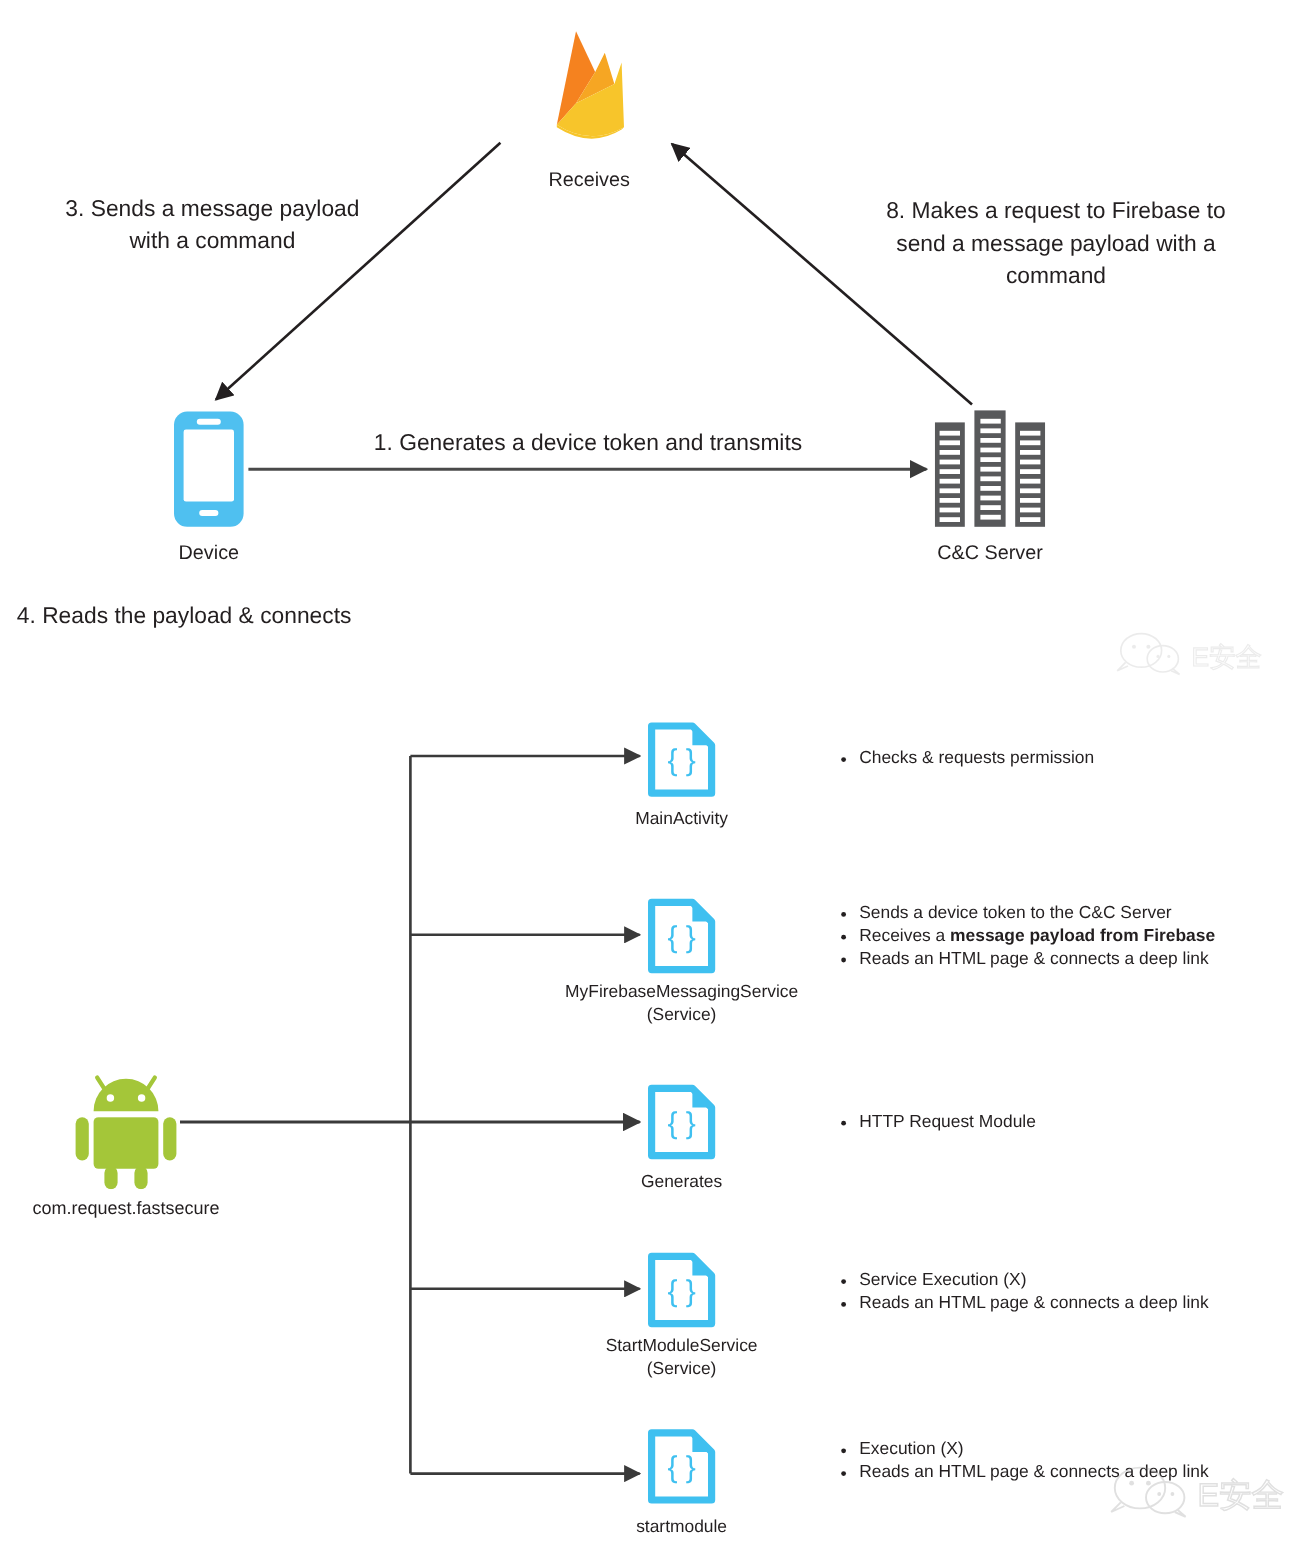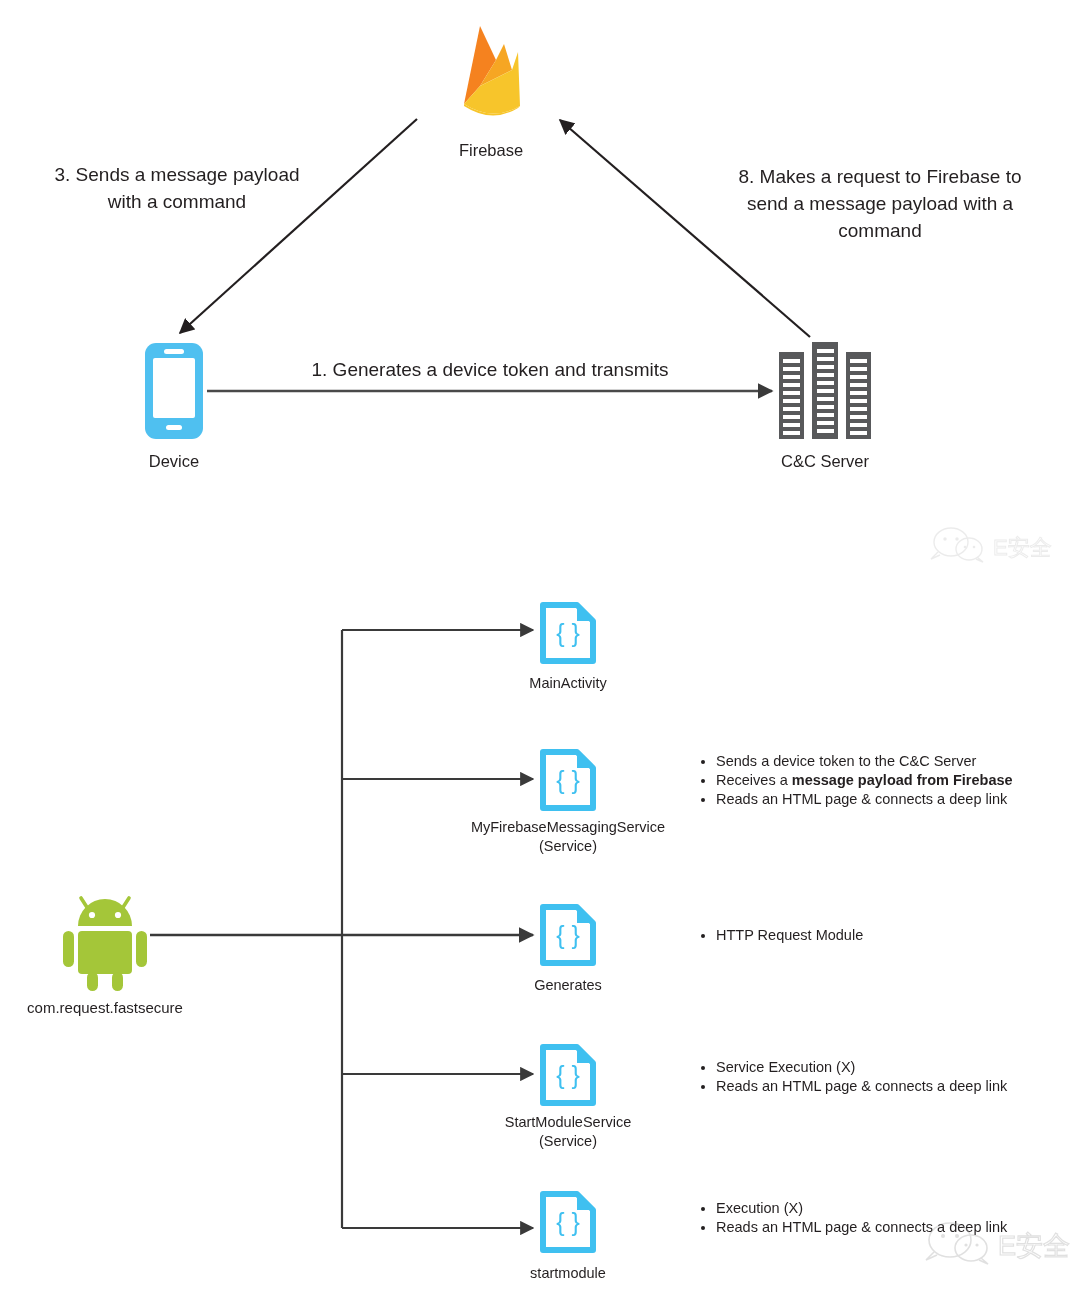--- a/index.html
+++ b/index.html
@@ -92,21 +92,21 @@
 
       <path d="M12 90 L28 12 L44 46 L28 72 Z" fill="#F5821F"></path>
 
       <path d="M28 72 L44 46 L52 30 L60 56 Z" fill="#F6A623"></path>
 
       <path d="M12 90 L28 72 L60 56 L66 38 L68 92 Q40 108 12 90 Z" fill="#F7C52B"></path>
 
       <path d="M12 90 Q40 108 68 92 L66 94 Q40 110 12 92 Z" fill="#F7C52B"></path>
     </svg>
   </div>
-  <div class="abs label" style="left:391px; top:139px; width:200px;">Firebase</div>
+  <div class="abs label" style="left:391px; top:139px; width:200px;">Receives</div>
 
   <div class="abs" style="left:143px; top:341px; width:62px; height:100px;">
     <svg viewBox="0 0 62 100" width="62" height="100">
       <rect x="2" y="2" width="58" height="96" rx="11" ry="11" fill="#4FC0F0"></rect>
       <rect x="10" y="17" width="42" height="60" rx="2" ry="2" fill="#ffffff"></rect>
       <rect x="21" y="8" width="20" height="5" rx="2.5" ry="2.5" fill="#ffffff"></rect>
       <rect x="23" y="84" width="16" height="5" rx="2.5" ry="2.5" fill="#ffffff"></rect>
     </svg>
   </div>
   <div class="abs label" style="left:74px; top:450px; width:200px;">Device</div>
@@ -165,20 +165,23 @@
   <div class="abs step-text" style="left:710px; top:163px; width:340px;">
     <div>8. Makes a request to Firebase to</div>
     <div>send a message payload with a</div>
     <div>command</div>
   </div>
 
   <div class="abs step-text" style="left:270px; top:356px; width:440px;">
     <div>1. Generates a device token and transmits</div>
   </div>
 
+  <div class="abs step-text" style="left:14px; top:500px; width:360px; text-align:left;">
+    <div>4. Reads the payload &amp; connects</div>
+  </div>
 
   <div class="abs" style="left:62px; top:893px; width:86px; height:98px;">
     <svg viewBox="0 0 86 98" width="86" height="98">
       <g fill="#A4C639">
 
         <path d="M19 5 L28 19" stroke="#A4C639" stroke-width="3.6" stroke-linecap="round" fill="none"></path>
         <path d="M67 5 L58 19" stroke="#A4C639" stroke-width="3.6" stroke-linecap="round" fill="none"></path>
 
         <path d="M16 33 A27 27 0 0 1 70 33 Z"></path>
 
@@ -200,20 +203,23 @@
   <div class="abs node-caption" style="left:5px; top:998px; width:200px; font-size:15px;">com.request.fastsecure</div>
 
   <div class="abs" style="left:539px; top:601px; width:58px; height:64px;">
     <svg viewBox="0 0 58 64" width="58" height="64">
       <path d="M4 4 H38 L54 20 V60 H4 Z" fill="none" stroke="#3FC0F0" stroke-width="6" stroke-linejoin="round"></path>
       <path d="M38 4 L54 20 H38 Z" fill="#3FC0F0"></path>
       <text x="29" y="41" text-anchor="middle" font-family="Liberation Sans, sans-serif" font-size="25" fill="#3FC0F0">{ }</text>
     </svg>
   </div>
   <div class="abs node-caption" style="left:468px; top:674px; width:200px;">MainActivity</div>
+  <ul class="abs bullets" style="left:699px; top:623px; width:360px;">
+    <li><span>Checks &amp; requests permission</span></li>
+  </ul>
 
   <div class="abs" style="left:539px; top:748px; width:58px; height:64px;">
     <svg viewBox="0 0 58 64" width="58" height="64">
       <path d="M4 4 H38 L54 20 V60 H4 Z" fill="none" stroke="#3FC0F0" stroke-width="6" stroke-linejoin="round"></path>
       <path d="M38 4 L54 20 H38 Z" fill="#3FC0F0"></path>
       <text x="29" y="41" text-anchor="middle" font-family="Liberation Sans, sans-serif" font-size="25" fill="#3FC0F0">{ }</text>
     </svg>
   </div>
   <div class="abs node-caption" style="left:408px; top:818px; width:320px;">
     <div>MyFirebaseMessagingService</div>

